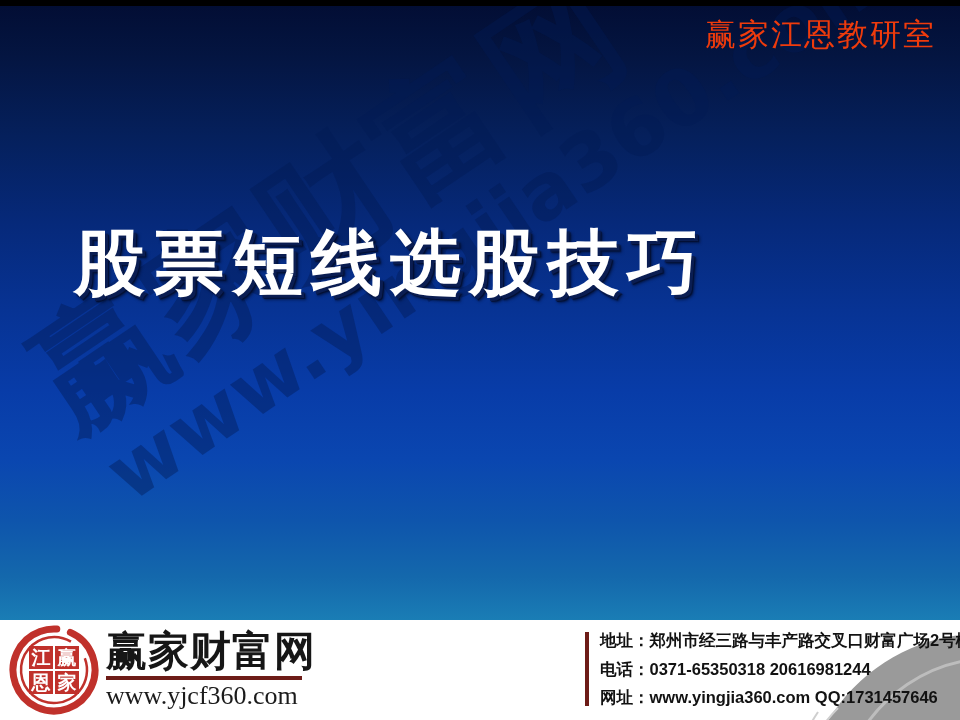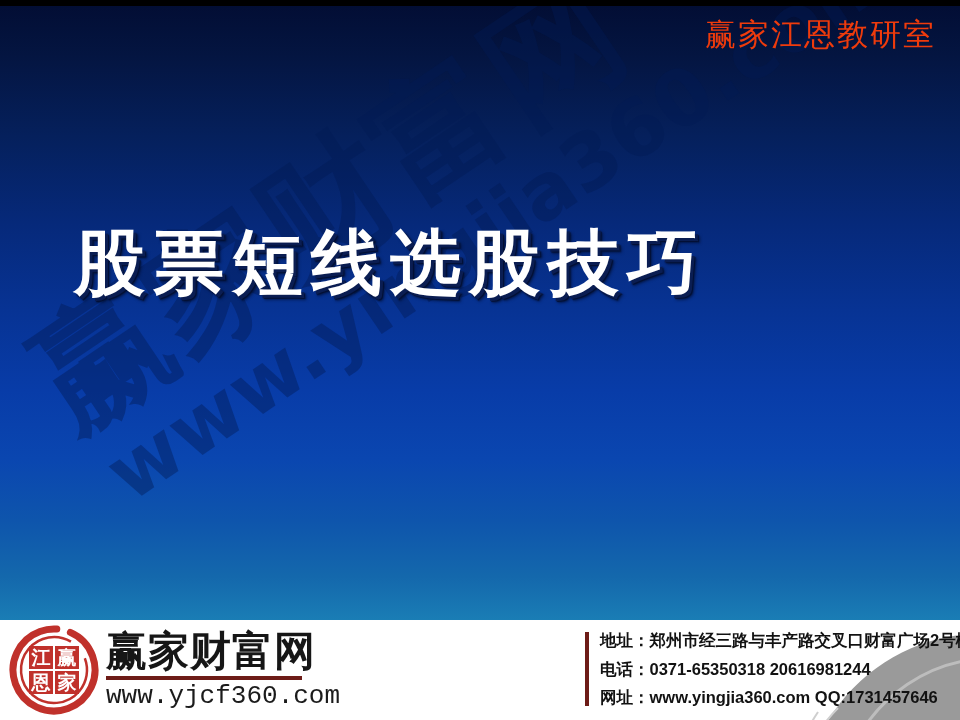--- a/index.html
+++ b/index.html
@@ -109,21 +109,21 @@
     letter-spacing:1px;color:#161616;
     font-family:"DejaVu Sans","Liberation Sans",sans-serif;
     white-space:nowrap;
   }
   .logo-rule{
     height:4px;background:#6d1c17;margin:3px 0 3px 0;width:196px;
   }
   .logo-url{
     font-size:26px;font-weight:normal;line-height:1;
     letter-spacing:0px;color:#1b1b1b;
-    font-family:Liberation Mono, monospace;
+    font-family:Liberation Serif, serif;
     white-space:nowrap;
   }
   
   .footer-divider{
     position:absolute;left:585px;top:12px;width:4px;height:74px;
     background:#6d1c17;
   }
   
   .contact{
     position:absolute;left:600px;top:8px;

